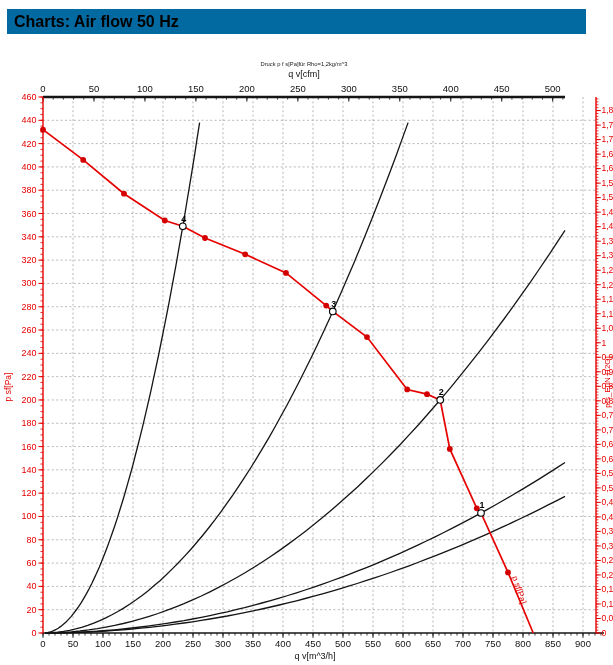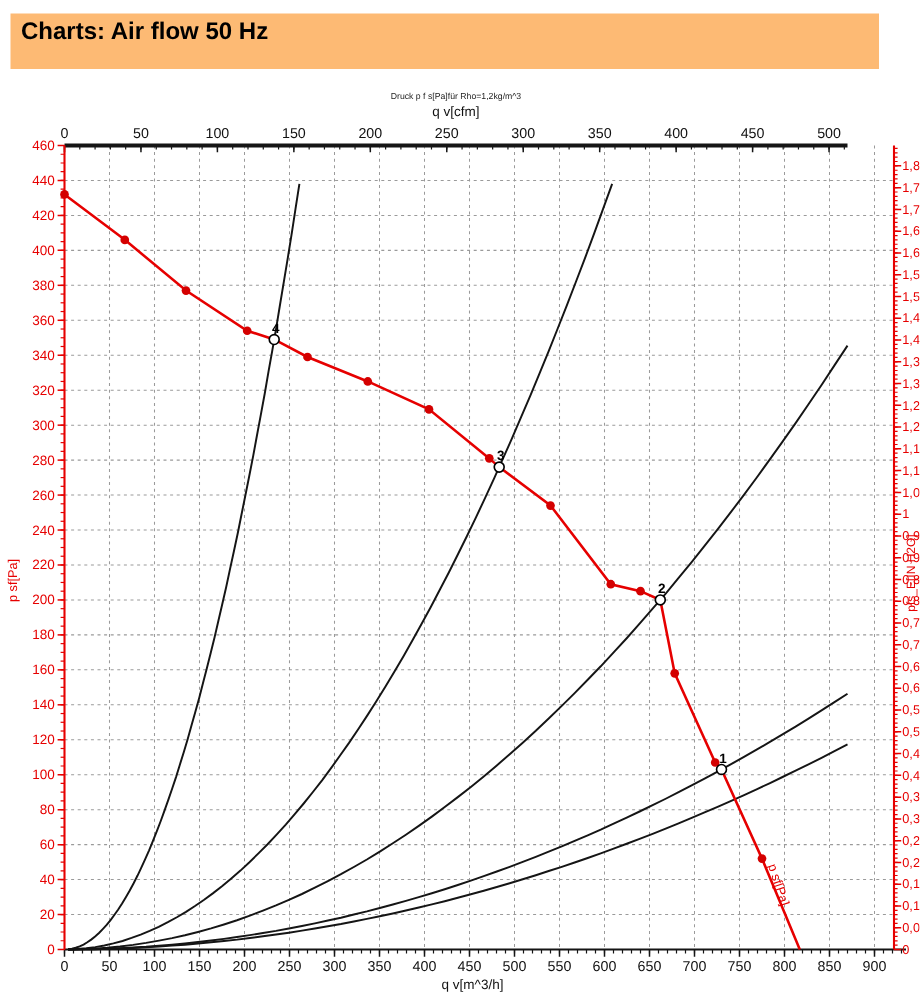--- a/index.html
+++ b/index.html
@@ -1,17 +1,17 @@
 <!DOCTYPE html>
 <html><head>
 <meta charset="utf-8">
 <style>
   html,body{margin:0;padding:0;background:#fff;width:613px;height:665px;overflow:hidden;
     font-family:"Liberation Sans",sans-serif;}
-  #title-bar{position:absolute;left:7px;top:9px;width:579px;height:37px;background:#fdba74;}
+  #title-bar{position:absolute;left:7px;top:9px;width:579px;height:25px;background:#0369a1;}
   #title-bar .t{font-size:16px;font-weight:bold;color:#000;line-height:25px;padding-left:7px;}
   #chart{position:absolute;left:0;top:50px;}
   text{font-family:"Liberation Sans",sans-serif;}
 </style>
 </head>
 <body>
 
 <div id="title-bar">
   <div class="t">Charts: Air flow 50 Hz</div>
 </div>

